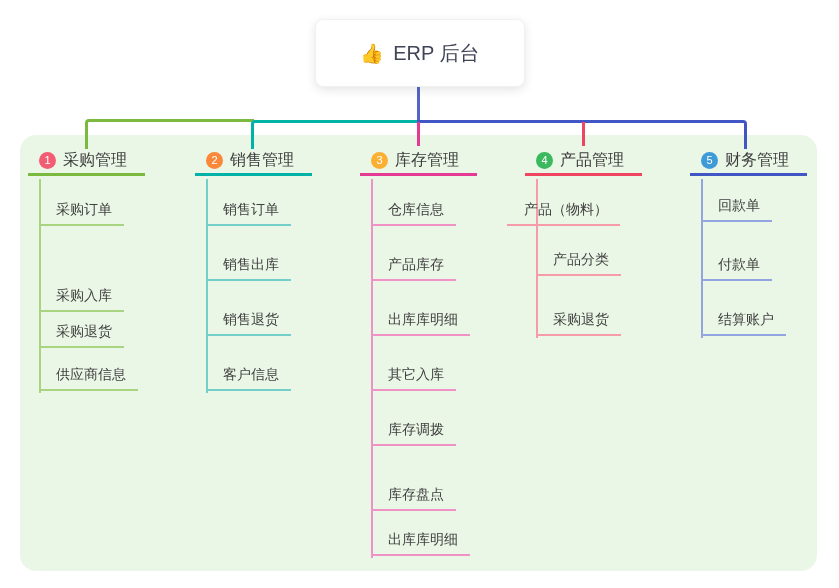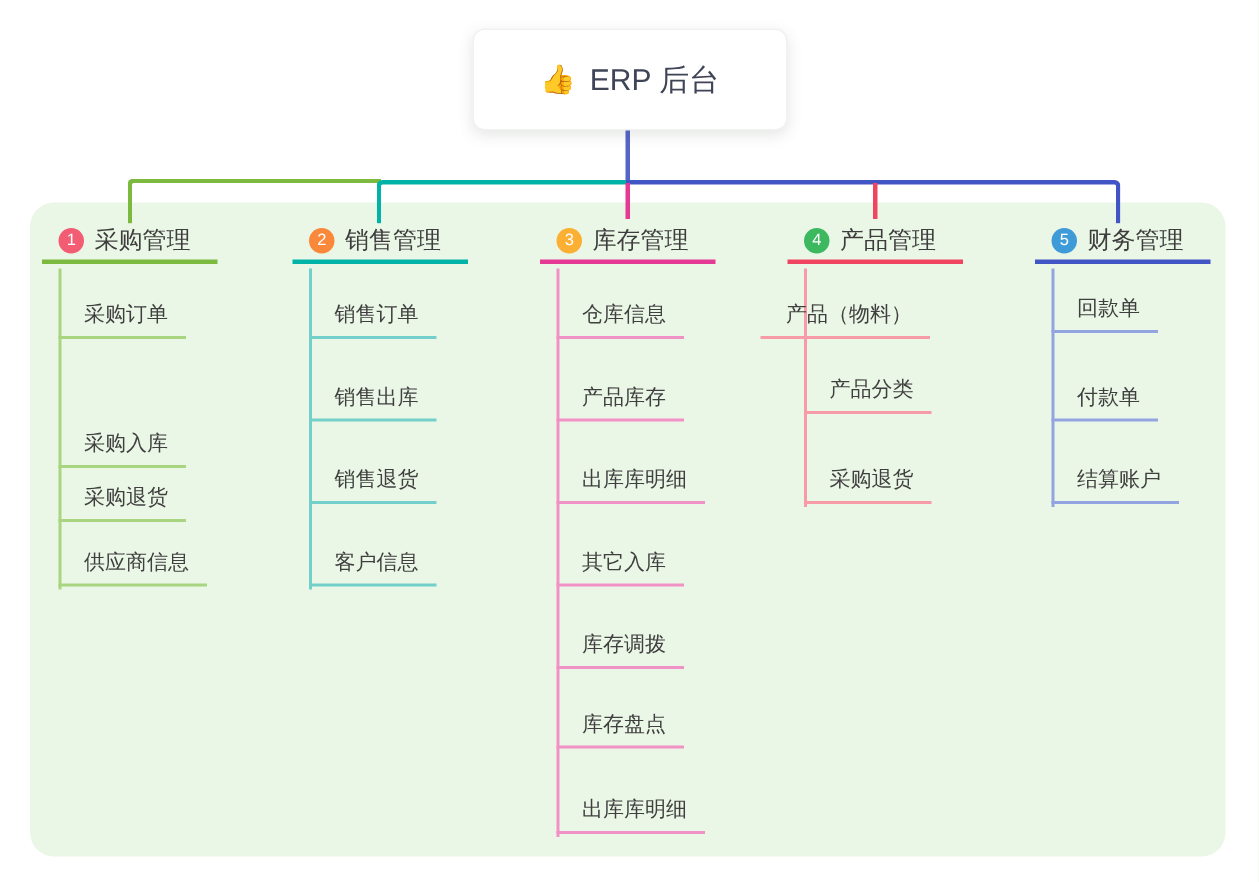--- a/index.html
+++ b/index.html
@@ -114,21 +114,21 @@
     </div>
     <div class="child-node" style="left: 371px; top: 310px; border-bottom: 2px solid rgb(241, 146, 198);">
       <span>出库库明细</span>
     </div>
     <div class="child-node" style="left: 371px; top: 365px; border-bottom: 2px solid rgb(241, 146, 198);">
       <span>其它入库</span>
     </div>
     <div class="child-node" style="left: 371px; top: 420px; border-bottom: 2px solid rgb(241, 146, 198);">
       <span>库存调拨</span>
     </div>
-    <div class="child-node" style="left: 371px; top: 473px; border-bottom: 2px solid rgb(241, 146, 198);">
+    <div class="child-node" style="left: 371px; top: 485px; border-bottom: 2px solid rgb(241, 146, 198);">
       <span>库存盘点</span>
     </div>
     <div class="child-node" style="left: 371px; top: 530px; border-bottom: 2px solid rgb(241, 146, 198);">
       <span>出库库明细</span>
     </div>
     <div class="branch-header" style="left: 525px; top: 147px; border-bottom: 3px solid rgb(239, 69, 96);">
       <span class="badge" style="background: rgb(60, 185, 95);">4</span>
       <span>产品管理</span>
     </div>
     <div class="trunk" style="left: 536px; top: 179px; height: 159px; background: rgb(247, 155, 168);"></div>

